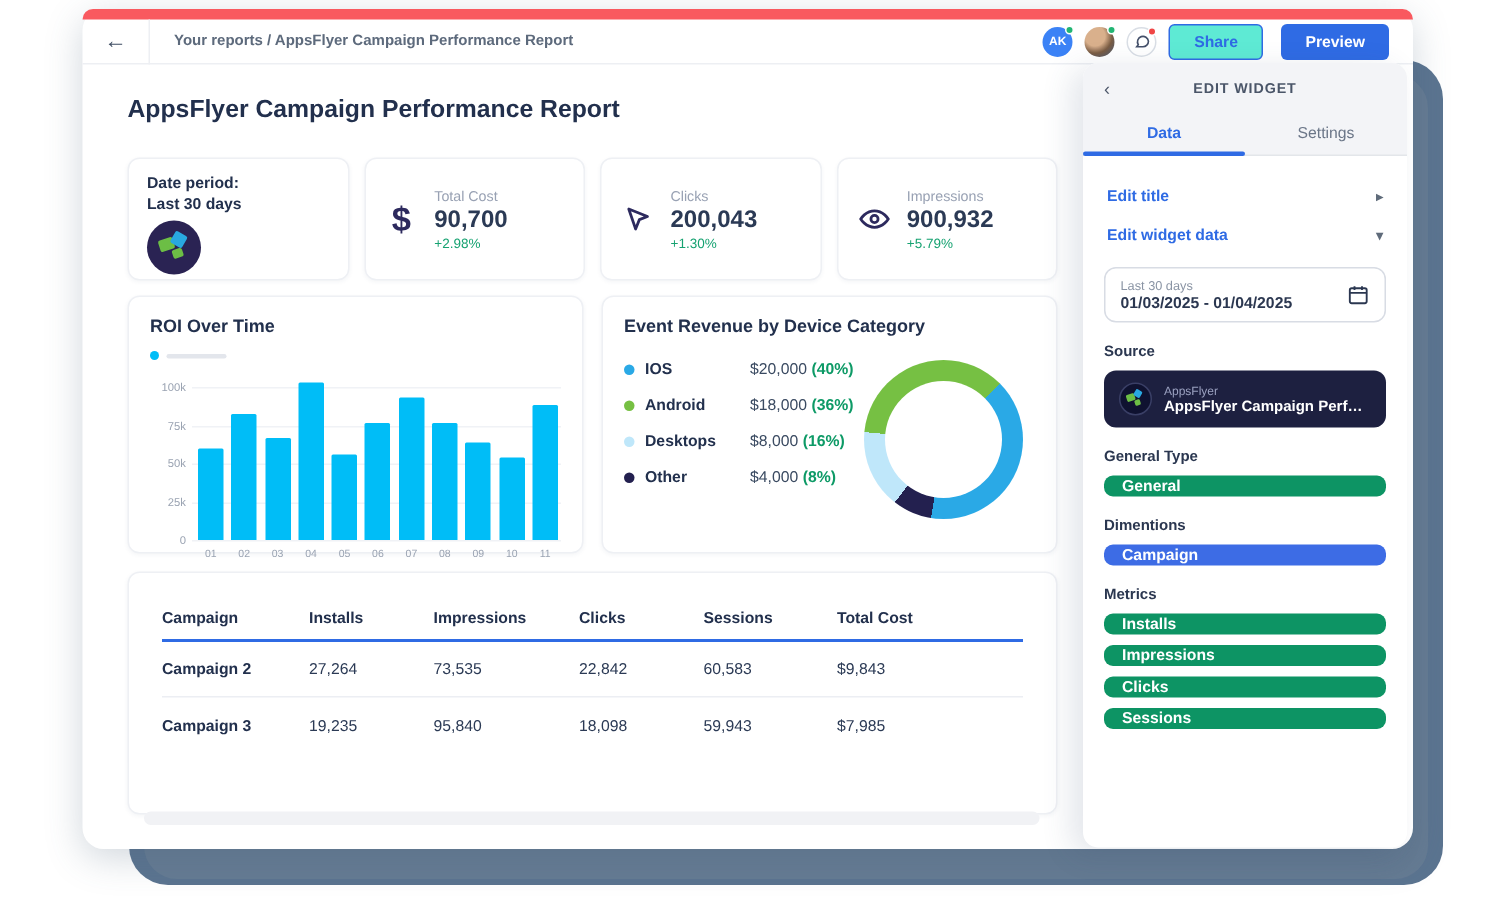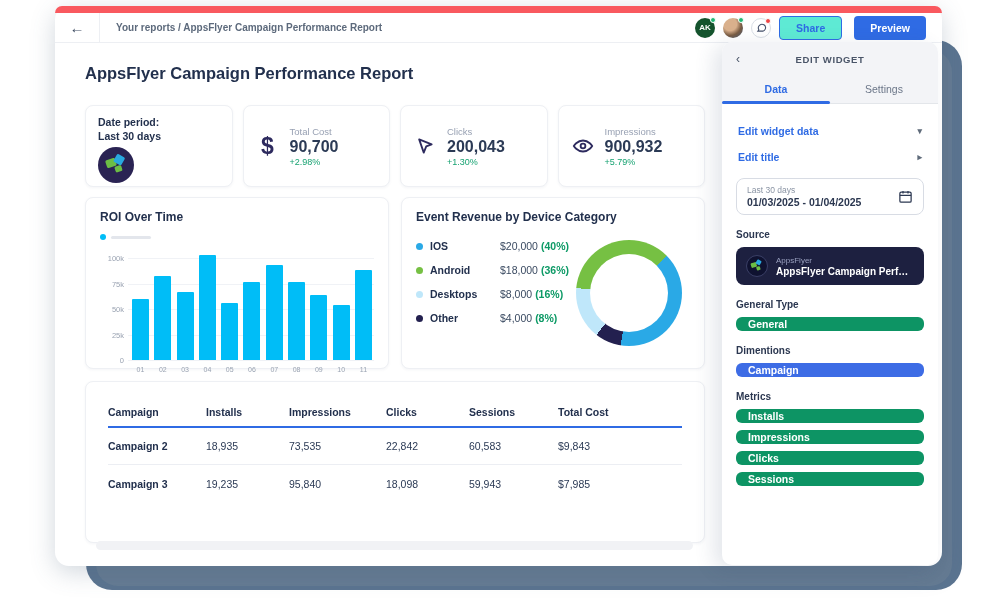--- a/index.html
+++ b/index.html
@@ -14,21 +14,21 @@
   .redbar { height:7px; background:#f9595f; border-radius:14px 14px 0 0; }
 
   .topbar { height:30px; display:flex; align-items:center; border-bottom:1px solid #edeff3; padding:0 16px 0 0; }
   .back-btn { width:44px; text-align:center; font-size:15px; color:#3f4d63; cursor:pointer; }
   .topbar-div { width:1px; height:30px; background:#edeff3; }
   .breadcrumb { font-size:10px; color:#5d6a7c; font-weight:bold; margin-left:16px; flex:1; white-space:nowrap; }
   .top-actions { display:flex; align-items:center; gap:8px; }
   .avatar { position:relative; width:20px; height:20px; border-radius:50%; }
   .avatar .dot { position:absolute; right:-1px; top:-1px; width:6px; height:6px; border-radius:50%; border:1px solid #fff; }
   .dot-green { background:#21b573; } .dot-red { background:#f04545; }
-  .avatar-ak { background:#14532d; color:#fff; font-size:8px; font-weight:bold; display:flex; align-items:center; justify-content:center; }
+  .avatar-ak { background:#3b82f6; color:#fff; font-size:8px; font-weight:bold; display:flex; align-items:center; justify-content:center; }
   .avatar-photo { background:radial-gradient(circle at 35% 30%, #d9b08c 0 35%, #7a5c43 60%, #41597a 100%); }
   .avatar-chat { background:#fff; border:1px solid #d9dee5; display:flex; align-items:center; justify-content:center; }
   .btn { height:24px; border-radius:4px; font-size:10.5px; font-weight:bold; display:flex; align-items:center; justify-content:center; padding:0 16px; cursor:pointer; }
   .btn-share { border:1px solid #2f6be4; color:#2f6be4; background:#5eead4; }
   .btn-preview { background:#2f6be4; color:#fff; margin-left:4px; }
 
   .content { position:absolute; left:30px; top:44px; width:620px; }
   .page-title { font-size:16.5px; font-weight:bold; color:#22304d; margin:14px 0 17px 0; }
 
   .kpi-row { display:grid; grid-template-columns:repeat(4,1fr); gap:10px; margin-top:22px; }
@@ -299,21 +299,21 @@
             <div class="th">Campaign</div>
             <div class="th">Installs</div>
             <div class="th">Impressions</div>
             <div class="th">Clicks</div>
             <div class="th">Sessions</div>
             <div class="th">Total Cost</div>
           </div>
         <div id="tbl-body">
             <div class="tbl-grid tbl-row" style="display: grid;">
               <div class="td">Campaign 2</div>
-              <div class="td">18,935</div>
+              <div class="td">27,264</div>
               <div class="td">73,535</div>
               <div class="td">22,842</div>
               <div class="td">60,583</div>
               <div class="td">$9,843</div>
             </div>
             <div class="tbl-grid tbl-row" style="display: grid;">
               <div class="td">Campaign 3</div>
               <div class="td">19,235</div>
               <div class="td">95,840</div>
               <div class="td">18,098</div>
@@ -333,26 +333,26 @@
         <span class="sb-back">‹</span>
         <span class="sb-title">EDIT WIDGET</span>
       </div>
       <div class="sb-tabs">
         <div class="sb-tab active">Data</div>
         <div class="sb-tab">Settings</div>
       </div>
     </div>
     <div class="sb-body">
       <div class="sb-link">
+        <span>Edit title</span>
+        <span class="chev">▸</span>
+      </div>
+      <div class="sb-link">
         <span>Edit widget data</span>
         <span class="chev">▾</span>
-      </div>
-      <div class="sb-link">
-        <span>Edit title</span>
-        <span class="chev">▸</span>
       </div>
 
       <div class="date-box">
         <div>
           <div class="date-preset">Last 30 days</div>
           <div class="date-range">01/03/2025 - 01/04/2025</div>
         </div>
         <svg width="15" height="15" viewBox="0 0 24 24" fill="none" stroke="#2b3750" stroke-width="2">
           <rect x="3" y="5" width="18" height="16" rx="2"></rect>
             <path d="M3 10h18M8 3v4M16 3v4"></path>

